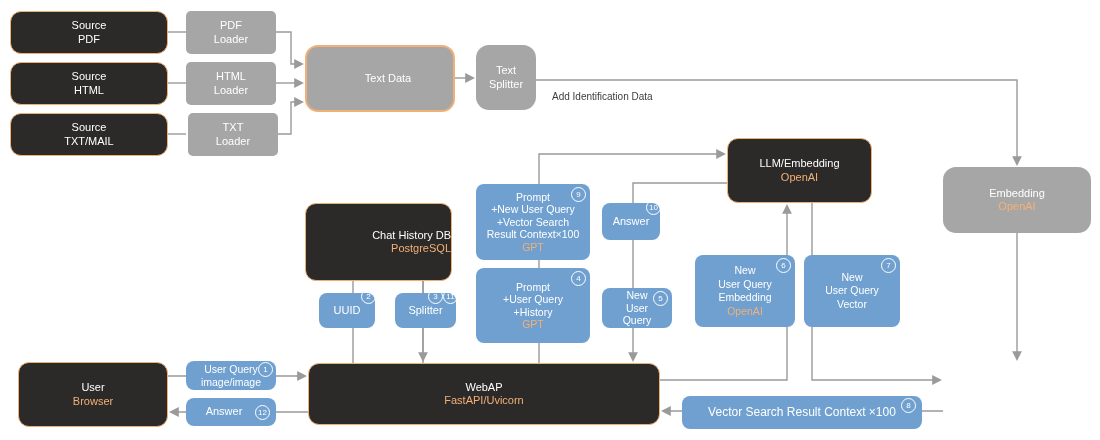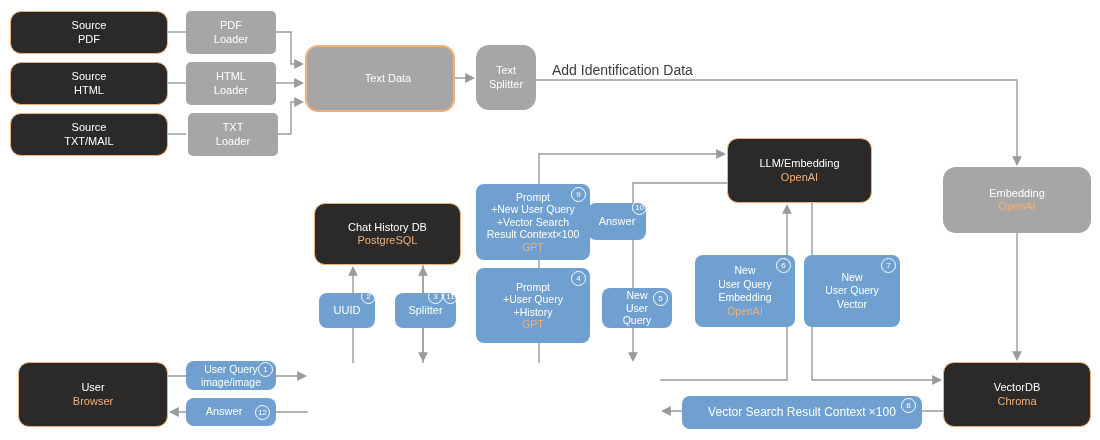--- a/index.html
+++ b/index.html
@@ -17,21 +17,21 @@
   .gray{background:#a6a6a6;border-radius:5px;}
   .gray.big{border-radius:13px;}
   .gray.bordered{border:2px solid #f0b077;padding-left:16px;}
   .blue{background:#6fa0cf;border-radius:8px;}
   .ot{color:#f3b077;}
   .badge{
     position:absolute;width:13px;height:13px;border:1px solid #fff;border-radius:50%;
     display:flex;align-items:center;justify-content:center;
     font-size:8px;color:#fff;background:transparent;line-height:1;
   }
-  .lbl{position:absolute;z-index:2;color:#3d3d3d;font-size:14px;}
+  .lbl{position:absolute;z-index:2;color:#3d3d3d;font-size:10px;margin-top:29px;}
   .tight{line-height:12.5px;font-size:10.5px;}
 </style>
 </head>
 <body>
 
 <div class="canvas">
 
   <svg class="wires" width="1100" height="440">
     <defs>
       <marker id="arr" viewBox="0 0 10 10" refX="8" refY="5" markerWidth="7" markerHeight="7" orient="auto-start-reverse">
@@ -97,34 +97,34 @@
   </div>
   <div class="box gray big" style="left:943px;top:167px;width:148px;height:66px;">
     <span>Embedding</span>
     <span class="ot">OpenAI</span>
   </div>
 
   <div class="box dark" style="left:727px;top:138px;width:145px;height:65px;">
     <span>LLM/Embedding</span>
     <span class="ot">OpenAI</span>
   </div>
-  <div class="box dark" style="left:314px;top:203px;width:147px;height:62px;">
+  <div class="box dark" style="left:305px;top:203px;width:147px;height:78px;align-items:flex-end;">
     <span>Chat History DB</span>
     <span class="ot">PostgreSQL</span>
   </div>
 
   <div class="box blue tight" style="left:476px;top:184px;width:114px;height:76px;">
     <span class="badge" style="top:3px;right:4px;">9</span>
     <span>Prompt</span>
     <span>+New User Query</span>
     <span>+Vector Search</span>
     <span>Result Context×100</span>
     <span class="ot">GPT</span>
   </div>
-  <div class="box blue" style="left:588px;top:203px;width:58px;height:37px;">
+  <div class="box blue" style="left:602px;top:203px;width:58px;height:37px;">
     <span class="badge" style="top:-3px;right:-1px;">10</span>
     <span>Answer</span>
   </div>
   <div class="box blue tight" style="left:476px;top:268px;width:114px;height:75px;">
     <span class="badge" style="top:3px;right:4px;">4</span>
     <span>Prompt</span>
     <span>+User Query</span>
     <span>+History</span>
     <span class="ot">GPT</span>
   </div>
@@ -164,22 +164,22 @@
   </div>
   <div class="box blue tight" style="left:186px;top:361px;width:90px;height:29px;">
     <span class="badge" style="top:1px;right:3px;">1</span>
     <span>User Query</span>
     <span>image/image</span>
   </div>
   <div class="box blue" style="left:186px;top:398px;width:90px;height:28px;">
     <span class="badge" style="top:7px;right:6px;">12</span>
     <span style="margin-right:14px;">Answer</span>
   </div>
+  <div class="box dark" style="left:308px;top:363px;width:352px;height:62px;">
+    <span>WebAP</span>
+    <span class="ot">FastAPI/Uvicorn</span>
+  </div>
   <div class="box blue" style="left:682px;top:396px;width:240px;height:33px;font-size:12px;">
     <span class="badge" style="top:2px;right:6px;">8</span>
     <span>Vector Search Result Context ×100</span>
-  </div>
-  <div class="box dark" style="left:943px;top:362px;width:148px;height:65px;">
-    <span>VectorDB</span>
-    <span class="ot">Chroma</span>
   </div>
 
 </div>
 
 </body></html>

